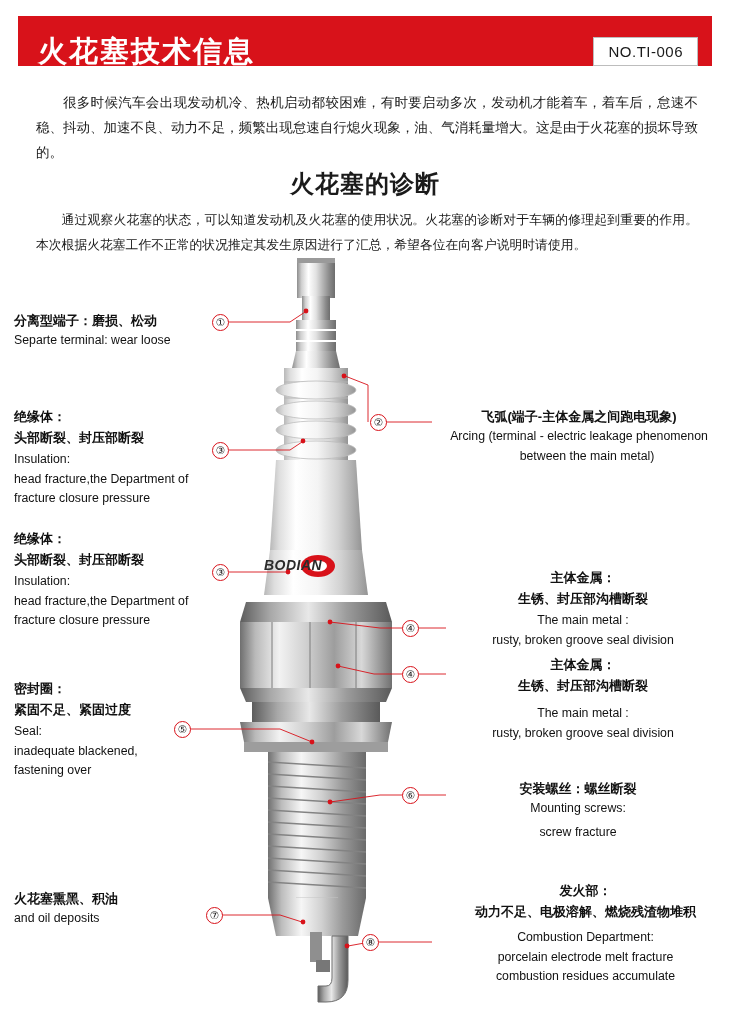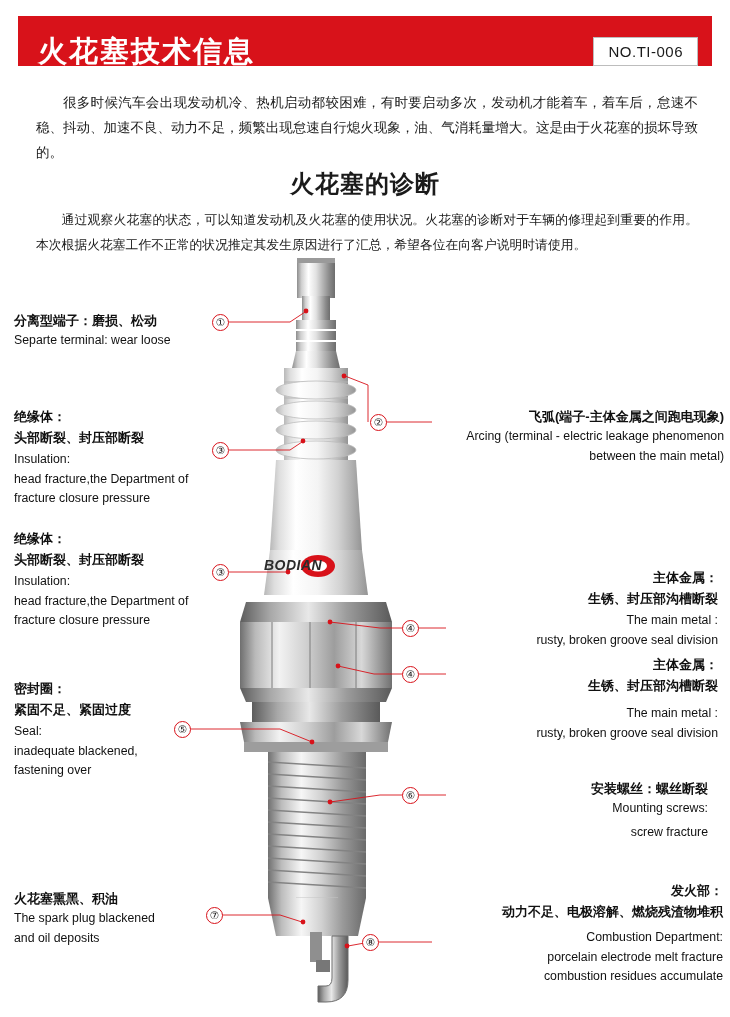--- a/index.html
+++ b/index.html
@@ -89,21 +89,21 @@
   
   .callout {
     position: absolute;
     font-size: 12.5px;
     line-height: 19.5px;
     color: #111;
   }
   .callout .cn { font-size: 13px; line-height: 21px; font-weight: bold; }
   .callout .en { font-size: 12.3px; line-height: 19.5px; }
   .callout.left { text-align: left; }
-  .callout.right { text-align: right; }
+  .callout.right { text-align: center; }
 
   
   .num {
     position: absolute;
     width: 17px; height: 17px;
     border: 1px solid #d8121a;
     border-radius: 50%;
     color: #222;
     font-size: 10.5px;
     line-height: 15px;
@@ -363,21 +363,20 @@
   </div>
 
   <div class="callout right" style="left:448px; top:528px; width:260px;">
     <div class="cn">安装螺丝：螺丝断裂</div>
     <div class="en">Mounting screws:</div>
     <div class="en" style="margin-top:4px;">screw fracture</div>
   </div>
 
   <div class="callout left" style="left:14px; top:638px; width:200px;">
     <div class="cn">火花塞熏黑、积油</div>
-    <div class="en">The spark plug blackened</div>
     <div class="en">and oil deposits</div>
   </div>
 
   <div class="callout right" style="left:448px; top:630px; width:275px;">
     <div class="cn">发火部：</div>
     <div class="cn">动力不足、电极溶解、燃烧残渣物堆积</div>
     <div class="en" style="margin-top:6px;">Combustion Department:</div>
     <div class="en">porcelain electrode melt fracture</div>
     <div class="en">combustion residues accumulate</div>
   </div>

